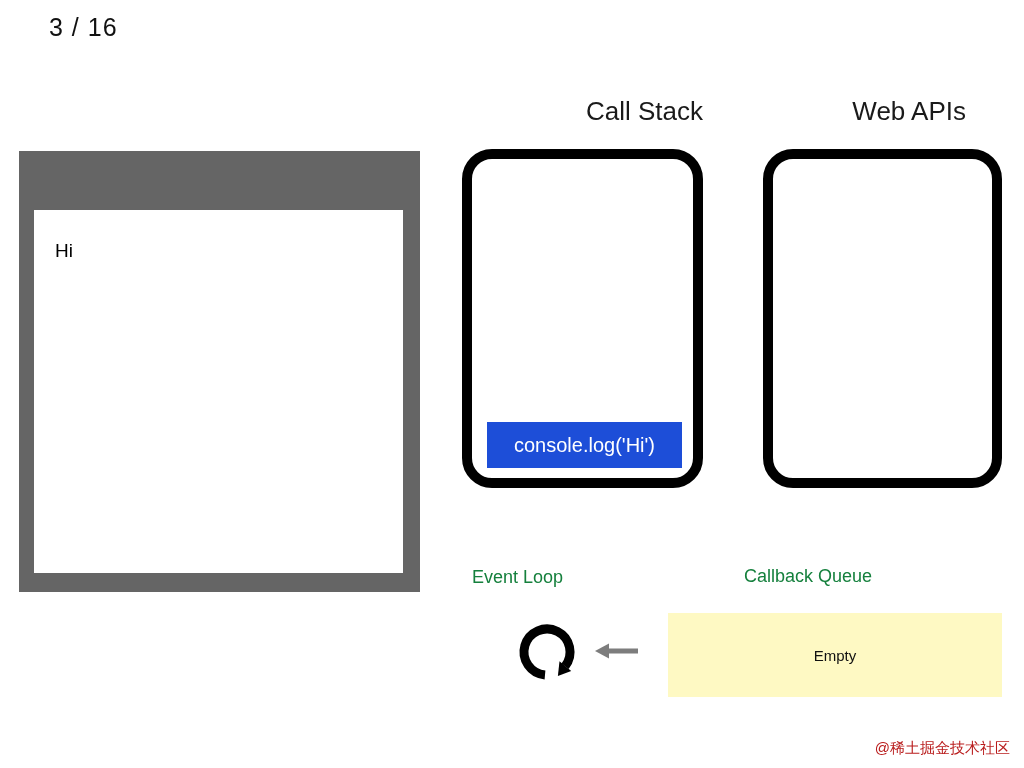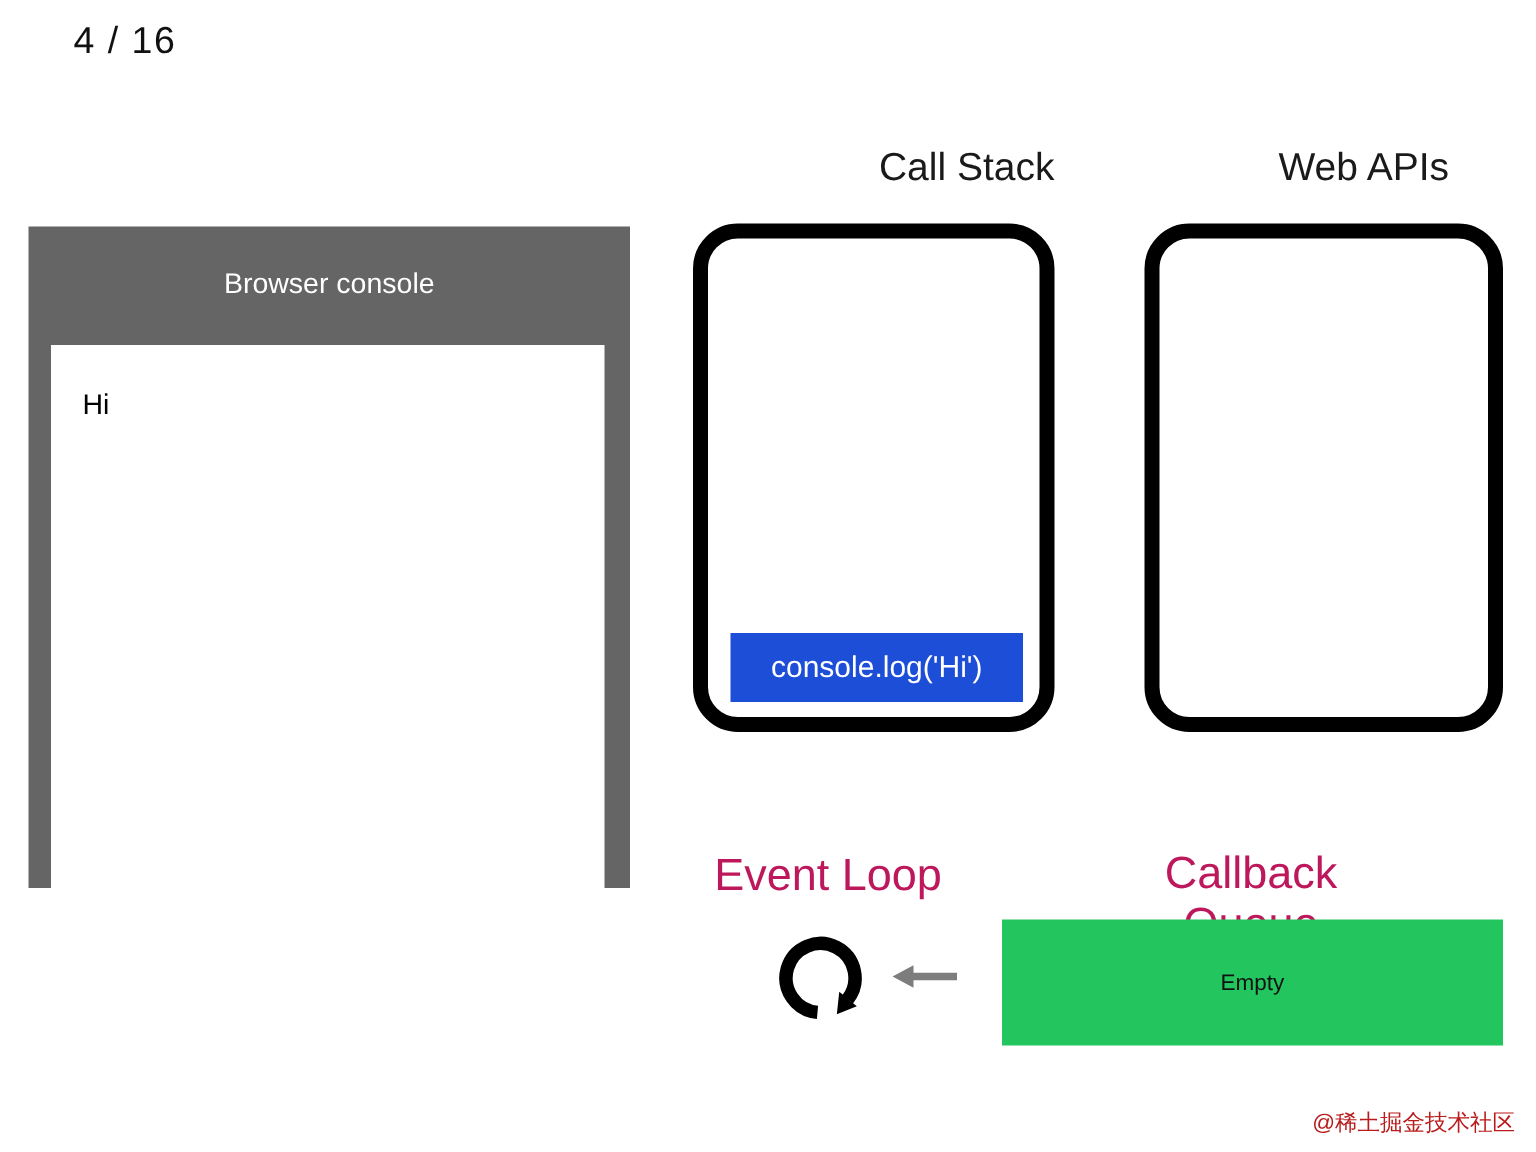--- a/index.html
+++ b/index.html
@@ -31,39 +31,38 @@
     left: 0; top: 28px; width: 100%;
     text-align: center;
     color: #ffffff;
     font-size: 19px;
   }
   .console-screen {
     position: absolute;
     left: 15px; top: 59px;
     width: 369px; height: 363px;
     background: #ffffff;
-    margin-top: 20px;
   }
   .console-line {
     position: absolute;
     left: 21px; top: 30px;
     font-size: 19px;
     color: #000000;
   }
 
   
   .big-title {
     font-size: 26px;
     color: #1a1a1a;
     text-align: right;
   }
   .mid-title {
-    font-size: 30px;
-    color: #be185d;
-    text-align: center;
+    font-size: 18px;
+    color: #15803d;
+    text-align: left;
   }
   .title-callstack { left: 462px; top: 96px; width: 241px; }
   .title-webapis  { left: 727px; top: 96px; width: 239px; }
   .title-eventloop { left: 472px; top: 567px; width: 160px; }
   .title-callbackqueue { left: 744px; top: 566px; width: 180px; }
 
   
   .rounded-box {
     border: 10px solid #000000;
     border-radius: 30px;
@@ -87,42 +86,41 @@
   
   .event-loop-icon { left: 516px; top: 619px; width: 64px; height: 68px; }
 
   
   .left-arrow-icon { left: 595px; top: 642px; width: 44px; height: 18px; }
 
   
   .queue-box {
     left: 668px; top: 613px;
     width: 334px; height: 84px;
-    background: #22c55e;
+    background: #fef9c3;
     display: flex;
     align-items: center;
     justify-content: center;
     font-size: 15px;
     color: #111;
   }
 
   
   .watermark {
     right: 14px; top: 739px;
     font-size: 15px;
     color: #b91c1c;
   }
 </style>
 </head>
 <body>
 
-<div class="abs slide-counter">4 / 16</div>
+<div class="abs slide-counter">3 / 16</div>
 
 <div class="abs console-panel">
-  <div class="console-title">Browser console</div>
   <div class="console-screen">
     <div class="console-line">Hi</div>
   </div>
 </div>
 
 <div class="abs big-title title-callstack">Call Stack</div>
 <div class="abs rounded-box box-callstack"></div>
 <div class="abs stack-frame">console.log('Hi')</div>
 
 <div class="abs big-title title-webapis">Web APIs</div>

